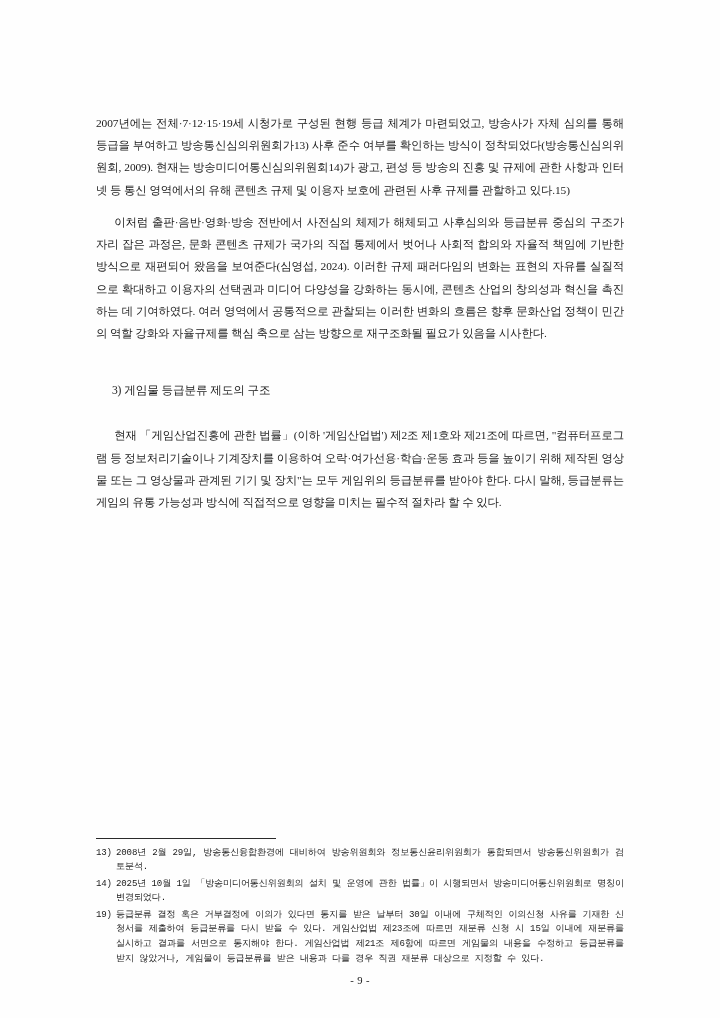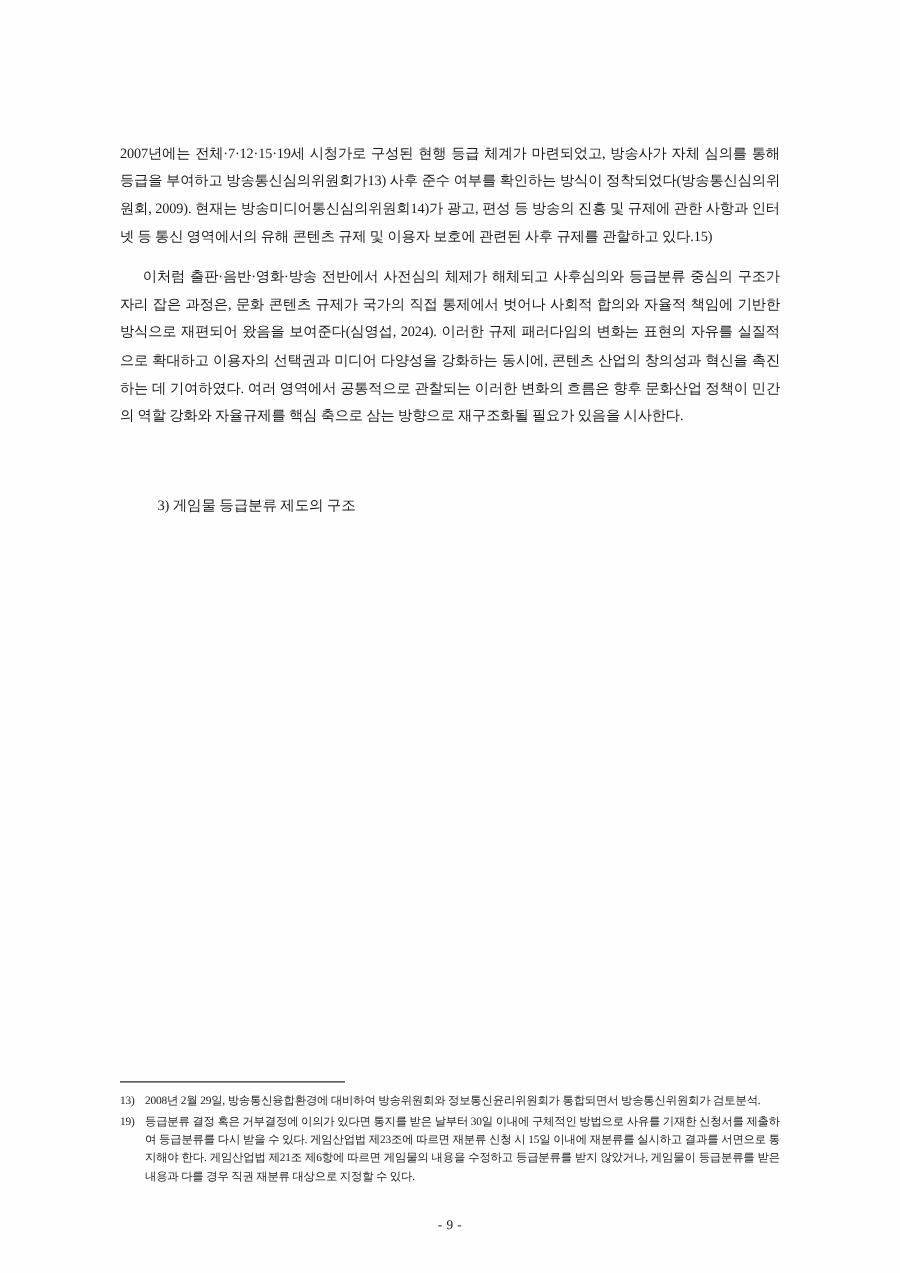--- a/index.html
+++ b/index.html
@@ -38,30 +38,31 @@
   }
   p.para.noindent {
     text-indent: 0;
   }
   .gap-small { height: 10px; }
   .gap-med { height: 20px; }
   .gap-large { height: 34px; }
   h3.subheading {
     font-size: 11.6px;
     font-weight: normal;
-    margin: 16px;
+    margin: 2px;
     text-indent: 1.2em;
     line-height: 1.9;
     letter-spacing: -0.1px;
   }
   .footnotes {
     position: absolute;
     left: 96px;
     right: 96px;
-    bottom: 68px;
+    bottom: 50px;
+    font-family: Liberation Mono, monospace;
   }
   .fn-rule {
     width: 180px;
     height: 1px;
     background: #2a2a2a;
     margin-bottom: 7px;
   }
   .fn {
     font-size: 9.1px;
     line-height: 1.62;
@@ -99,37 +100,42 @@
     <div class="gap-small"></div>
 
     <p class="para">이처럼 출판·음반·영화·방송 전반에서 사전심의 체제가 해체되고 사후심의와 등급분류 중심의 구조가 자리 잡은 과정은, 문화 콘텐츠 규제가 국가의 직접 통제에서 벗어나 사회적 합의와 자율적 책임에 기반한 방식으로 재편되어 왔음을 보여준다(심영섭, 2024). 이러한 규제 패러다임의 변화는 표현의 자유를 실질적으로 확대하고 이용자의 선택권과 미디어 다양성을 강화하는 동시에, 콘텐츠 산업의 창의성과 혁신을 촉진하는 데 기여하였다. 여러 영역에서 공통적으로 관찰되는 이러한 변화의 흐름은 향후 문화산업 정책이 민간의 역할 강화와 자율규제를 핵심 축으로 삼는 방향으로 재구조화될 필요가 있음을 시사한다.</p>
 
     <div class="gap-large"></div>
 
     <h3 class="subheading">3) 게임물 등급분류 제도의 구조</h3>
 
     <div class="gap-med"></div>
 
+    <p class="para">현재 「게임산업진흥에 관한 법률」(이하 '게임산업법') 제2조 제1호와 제21조에 따르면, "컴퓨터프로그램 등 정보처리기술이나 기계장치를 이용하여 오락·여가선용·학습·운동 효과 등을 높이기 위해 제작된 영상물 또는 그 영상물과 관계된 기기 및 장치"는 모두 게임위의 등급분류를 받아야 한다. 다시 말해, 등급분류는 게임의 유통 가능성과 방식에 직접적으로 영향을 미치는 필수적 절차라 할 수 있다.</p>
 
     <div class="gap-small"></div>
 
 
   </div>
 
   <div class="footnotes">
     <div class="fn-rule"></div>
 
     <div class="fn">
       <span class="fn-num">13)</span>
       <span class="fn-body">2008년 2월 29일, 방송통신융합환경에 대비하여 방송위원회와 정보통신윤리위원회가 통합되면서 방송통신위원회가 검토분석.</span>
     </div>
 
+    <div class="fn">
+      <span class="fn-num">14)</span>
+      <span class="fn-body">2025년 10월 1일 「방송미디어통신위원회의 설치 및 운영에 관한 법률」이 시행되면서 방송미디어통신위원회로 명칭이 변경되었다.</span>
+    </div>
 
 
     <div class="fn">
       <span class="fn-num">19)</span>
-      <span class="fn-body">등급분류 결정 혹은 거부결정에 이의가 있다면 통지를 받은 날부터 30일 이내에 구체적인 방법으로 사유를 기재한 신청서를 제출하여 등급분류를 다시 받을 수 있다. 게임산업법 제23조에 따르면 재분류 신청 시 15일 이내에 재분류를 실시하고 결과를 서면으로 통지해야 한다. 게임산업법 제21조 제6항에 따르면 게임물의 내용을 수정하고 등급분류를 받지 않았거나, 게임물이 등급분류를 받은 내용과 다를 경우 직권 재분류 대상으로 지정할 수 있다.</span>
+      <span class="fn-body">등급분류 결정 혹은 거부결정에 이의가 있다면 통지를 받은 날부터 30일 이내에 구체적인 이의신청 사유를 기재한 신청서를 제출하여 등급분류를 다시 받을 수 있다. 게임산업법 제23조에 따르면 재분류 신청 시 15일 이내에 재분류를 실시하고 결과를 서면으로 통지해야 한다. 게임산업법 제21조 제6항에 따르면 게임물의 내용을 수정하고 등급분류를 받지 않았거나, 게임물이 등급분류를 받은 내용과 다를 경우 직권 재분류 대상으로 지정할 수 있다.</span>
     </div>
   </div>
 
   <div class="page-number">- 9 -</div>
 
 </div>
 
 </body></html>

